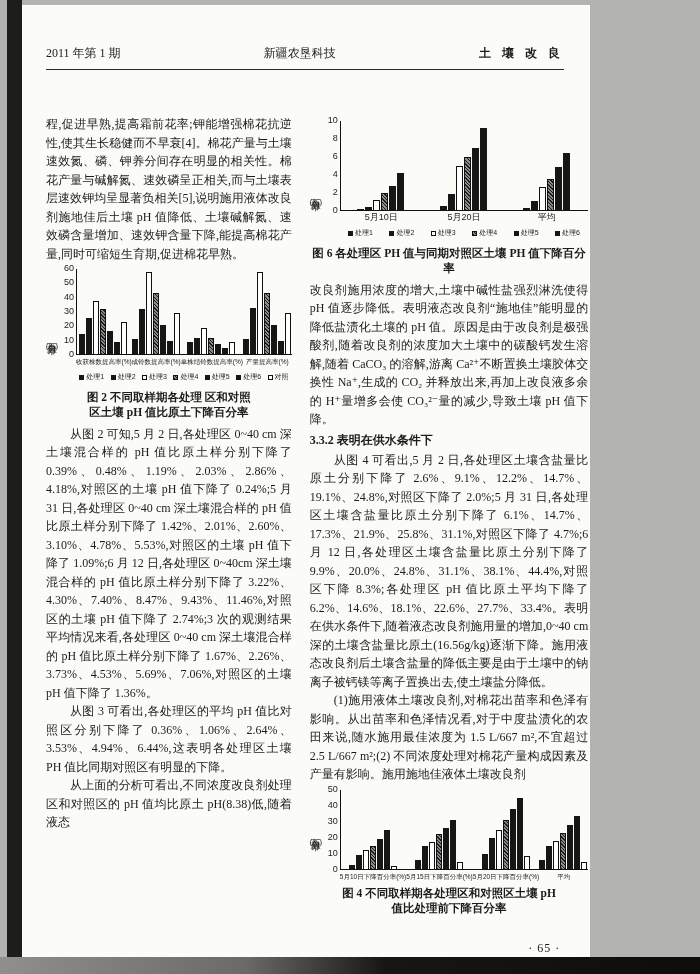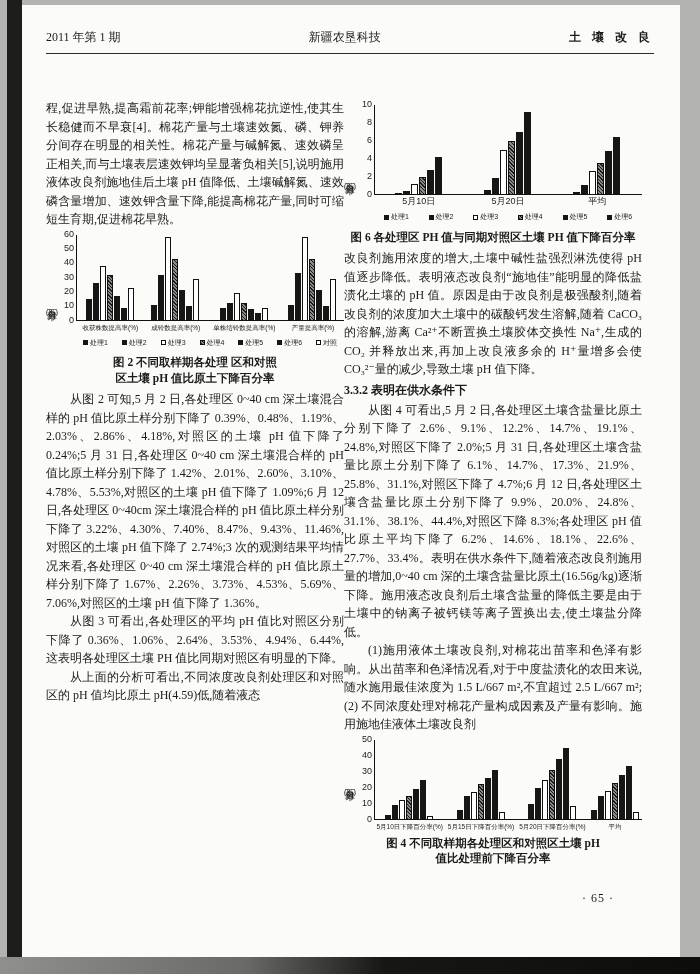--- a/index.html
+++ b/index.html
@@ -6,28 +6,28 @@
   body{
     width:700px;height:974px;position:relative;overflow:hidden;
     background:#b3b3b1;
     font-family:"Liberation Serif","DejaVu Serif",serif;
     color:#1b1b1b;
   }
   .scan-edge-left{position:absolute;left:7px;top:0;width:15px;height:960px;background:#1d1d1b;}
   .scan-edge-bottom{position:absolute;left:0;top:957px;width:700px;height:17px;
     background:linear-gradient(90deg,#8f8f8d 0%,#6a6a68 35%,#161614 55%,#0d0d0b 100%);}
   .page{
-    position:absolute;left:22px;top:5px;width:658px;height:952px;
+    position:absolute;left:22px;top:5px;width:568px;height:952px;
     background:#fbfbf8;box-sizing:border-box;
-    padding:24px 26px 0 24px;overflow:hidden;
+    padding:40px 26px 0 24px;overflow:hidden;
   }
   .hdr{display:flex;justify-content:space-between;align-items:baseline;font-size:12px;}
   .hdr .hd-right{font-weight:bold;letter-spacing:4px;}
   .hdr-rule{border:none;border-top:1.7px solid #2a2a28;margin:7px 0 12px 0;}
-  .columns{display:flex;margin-top:45px;}
+  .columns{display:flex;gap:18px;margin-top:45px;}
   .col{width:298px;font-size:12px;line-height:18.5px;text-align:justify;}
   p{margin:0;}
   .indent{text-indent:2em;}
   .sec-head{font-weight:bold;margin:2px 0;font-size:12px;line-height:18px;}
   .fig-caption{font-weight:bold;text-align:center;font-size:11.5px;line-height:15.5px;margin:3px 0 4px 0;text-indent:0;}
   .page-number{text-align:right;font-size:12px;margin-top:22px;padding-right:28px;letter-spacing:1px;}
 
   
   .chart{display:flex;align-items:flex-end;margin:6px 0 2px 0;}
   .c-ylabel{display:flex;flex-direction:column;align-items:center;margin-right:1px;margin-bottom:30px;}
@@ -182,21 +182,21 @@
             </div>
           </div>
         </div>
       <p class="fig-caption">
         <span>图 2  不同取样期各处理 区和对照</span><br>
         <span>区土壤 pH 值比原土下降百分率</span>
       </p>
 
       <p class="body-text indent">从图 2 可知,5 月 2 日,各处理区 0~40 cm 深土壤混合样的 pH 值比原土样分别下降了 0.39%、0.48%、1.19%、2.03%、2.86%、4.18%,对照区的土壤 pH 值下降了 0.24%;5 月 31 日,各处理区 0~40 cm 深土壤混合样的 pH 值比原土样分别下降了 1.42%、2.01%、2.60%、3.10%、4.78%、5.53%,对照区的土壤 pH 值下降了 1.09%;6 月 12 日,各处理区 0~40cm 深土壤混合样的 pH 值比原土样分别下降了 3.22%、4.30%、7.40%、8.47%、9.43%、11.46%,对照区的土壤 pH 值下降了 2.74%;3 次的观测结果平均情况来看,各处理区 0~40 cm 深土壤混合样的 pH 值比原土样分别下降了 1.67%、2.26%、3.73%、4.53%、5.69%、7.06%,对照区的土壤 pH 值下降了 1.36%。</p>
       <p class="body-text indent">从图 3 可看出,各处理区的平均 pH 值比对照区分别下降了 0.36%、1.06%、2.64%、3.53%、4.94%、6.44%,这表明各处理区土壤 PH 值比同期对照区有明显的下降。</p>
-      <p class="body-text indent">从上面的分析可看出,不同浓度改良剂处理区和对照区的 pH 值均比原土 pH(4.59)低,随着液态</p>
+      <p class="body-text indent">从上面的分析可看出,不同浓度改良剂处理区和对照区的 pH 值均比原土 pH(8.38)低,随着液态</p>
     </div>
 
     <div class="col">
       <div class="chart chart-fig3">
           <div class="c-ylabel">
             <div class="yl-main">百分率</div>
             <div class="yl-sub">(%)</div>
           </div>
           <div class="c-main">
             <div class="c-plotrow">

